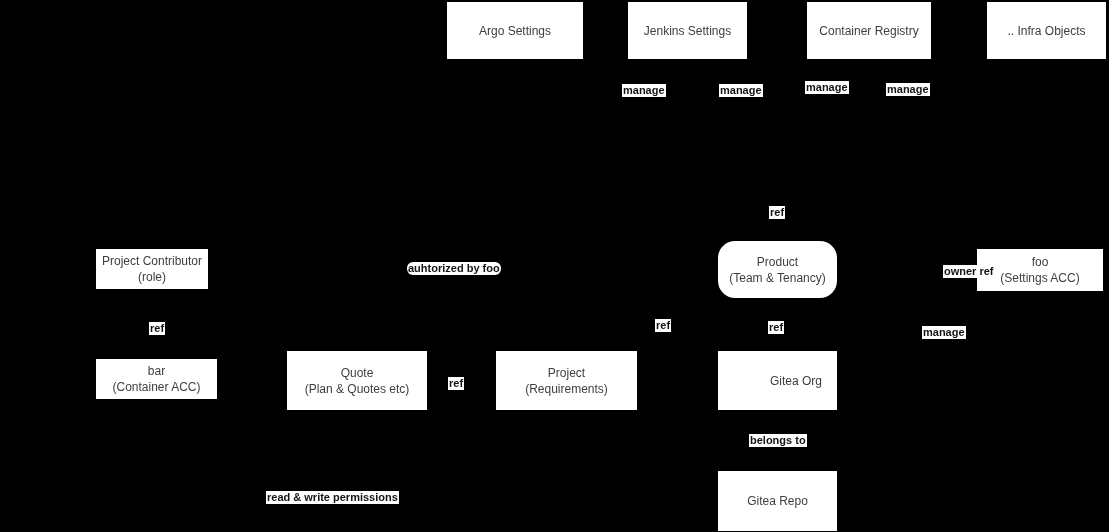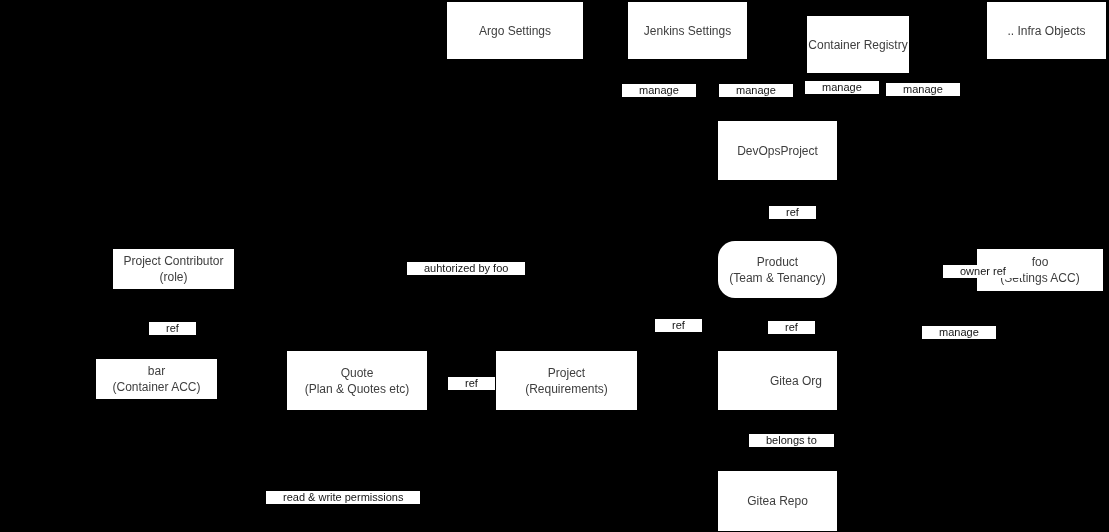--- a/index.html
+++ b/index.html
@@ -29,68 +29,66 @@
     line-height: 16px;
     color: #3e3e3e;
     white-space: pre-line;
   }
   .edge-label {
     position: absolute;
     background: #ffffff;
     color: #141414;
     font-size: 11px;
     line-height: 13px;
-    padding: 0 17px;
+    padding: 0 1px;
     white-space: nowrap;
+    font-weight: bold;
   }
 </style>
 </head>
 <body>
 
 <div class="canvas">
 
   <div class="node" style="left:447px; top:2px; width:136px; height:57px;">
     <span class="node-label">Argo Settings</span>
   </div>
 
   <div class="node" style="left:628px; top:2px; width:119px; height:57px;">
     <span class="node-label">Jenkins Settings</span>
   </div>
 
-  <div class="node" style="left:807px; top:16px; width:102px; height:57px;">
+  <div class="node" style="left:807px; top:2px; width:124px; height:57px;">
     <span class="node-label">Container Registry</span>
   </div>
 
   <div class="node" style="left:987px; top:2px; width:119px; height:57px;">
     <span class="node-label">.. Infra Objects</span>
   </div>
 
-  <div class="node" style="left:718px; top:121px; width:119px; height:59px;">
-    <span class="node-label">DevOpsProject</span>
-  </div>
 
   <div class="node" style="left:718px; top:241px; width:119px; height:57px;border-radius:17px;">
     <span class="node-label">Product
 (Team &amp; Tenancy)</span>
   </div>
 
   <div class="node" style="left:977px; top:249px; width:126px; height:42px;">
     <span class="node-label">foo
 (Settings ACC)</span>
   </div>
 
   <div class="node" style="left:718px; top:351px; width:119px; height:59px;padding-left:37px;">
     <span class="node-label">Gitea Org</span>
   </div>
 
   <div class="node" style="left:718px; top:471px; width:119px; height:60px;">
     <span class="node-label">Gitea Repo</span>
   </div>
 
-  <div class="node" style="left:113px; top:249px; width:121px; height:40px;">
+  <div class="node" style="left:96px; top:249px; width:112px; height:40px;">
     <span class="node-label">Project Contributor
 (role)</span>
   </div>
 
   <div class="node" style="left:96px; top:359px; width:121px; height:40px;">
     <span class="node-label">bar
 (Container ACC)</span>
   </div>
 
   <div class="node" style="left:287px; top:351px; width:140px; height:59px;">
@@ -106,21 +104,21 @@
   <span class="edge-label" style="left:622px; top:84px;">manage</span>
 
   <span class="edge-label" style="left:719px; top:84px;">manage</span>
 
   <span class="edge-label" style="left:805px; top:81px;">manage</span>
 
   <span class="edge-label" style="left:886px; top:83px;">manage</span>
 
   <span class="edge-label" style="left:769px; top:206px;">ref</span>
 
-  <span class="edge-label" style="left:407px; top:262px;">auhtorized by foo</span>
+  <span class="edge-label" style="left:407px; top:262px;border-radius:6px;">auhtorized by foo</span>
 
   <span class="edge-label" style="left:900px; top:265px;margin-left:43px;">owner ref</span>
 
   <span class="edge-label" style="left:149px; top:322px;">ref</span>
 
   <span class="edge-label" style="left:655px; top:319px;">ref</span>
 
   <span class="edge-label" style="left:768px; top:321px;">ref</span>
 
   <span class="edge-label" style="left:922px; top:326px;">manage</span>

